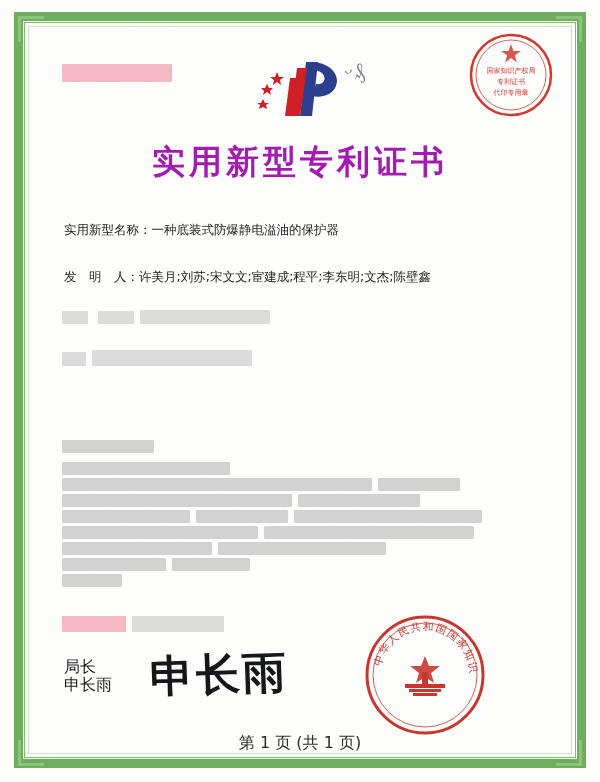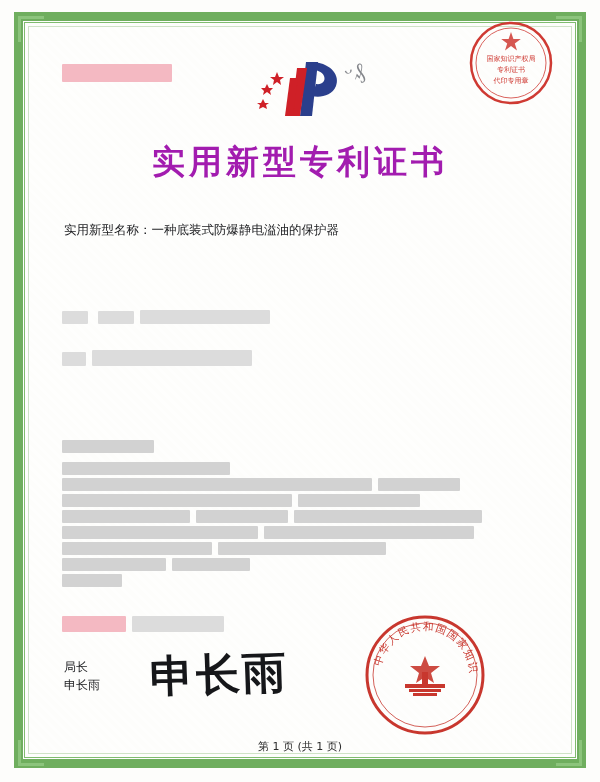--- a/index.html
+++ b/index.html
@@ -95,21 +95,21 @@
     font-family: "DejaVu Serif", serif;
     font-size: 22px;
     transform: rotate(-12deg);
     opacity: .75;
   }
 
   
   .seal-top {
     position: absolute;
     right: 46px;
-    top: 20px;
+    top: 32px;
     width: 86px;
     height: 86px;
   }
   .seal-top svg { display: block; }
 
   
   .doc-title {
     position: absolute;
     left: 0;
     right: 0;
@@ -151,21 +151,21 @@
     font-size: 12px;
     color: #c0392b;
     font-family: "DejaVu Sans", sans-serif;
   }
 
   
   .director {
     position: absolute;
     left: 64px;
     top: 658px;
-    font-size: 12px;
+    font-size: 16px;
     line-height: 18px;
     color: #1b1c1f;
   }
   .signature {
     position: absolute;
     left: 150px;
     top: 645px;
     width: 170px;
     height: 60px;
     font-family: "DejaVu Serif", serif;
@@ -176,21 +176,21 @@
     transform: rotate(-2deg);
   }
 
   
   .footer {
     position: absolute;
     left: 0;
     right: 0;
     bottom: 28px;
     text-align: center;
-    font-size: 11px;
+    font-size: 16px;
     color: #2b2b2b;
   }
 </style>
 </head>
 <body>
 
 <div class="page">
 
   <div class="border-outer"></div>
   <div class="border-inner"></div>
@@ -228,20 +228,23 @@
       <text x="43" y="63" font-size="7" fill="#cf3a33" text-anchor="middle" font-family="DejaVu Sans, sans-serif">代印专用章</text>
     </svg>
   </div>
 
   <div class="doc-title">实用新型专利证书</div>
 
   <div class="field" style="left:64px; top:222px;">
     <span class="lbl">实用新型名称：</span><span>一种底装式防爆静电溢油的保护器</span>
   </div>
 
+  <div class="field" style="left:64px; top:269px;">
+    <span class="lbl">发　明　人：</span><span>许美月;刘苏;宋文文;宦建成;程平;李东明;文杰;陈壁鑫</span>
+  </div>
 
   <div class="redact grey" style="left:62px; top:311px; width:26px; height:13px;"></div>
   <div class="redact grey" style="left:98px; top:311px; width:36px; height:13px;"></div>
   <div class="redact grey" style="left:140px; top:310px; width:130px; height:14px;"></div>
   <div class="redact grey" style="left:62px; top:352px; width:24px; height:14px;"></div>
   <div class="redact grey" style="left:92px; top:350px; width:160px; height:16px;"></div>
 
 
   <div class="redact grey2" style="left:62px; top:440px; width:92px; height:13px;"></div>
   <div class="redact grey2" style="left:62px; top:462px; width:168px; height:13px;"></div>

